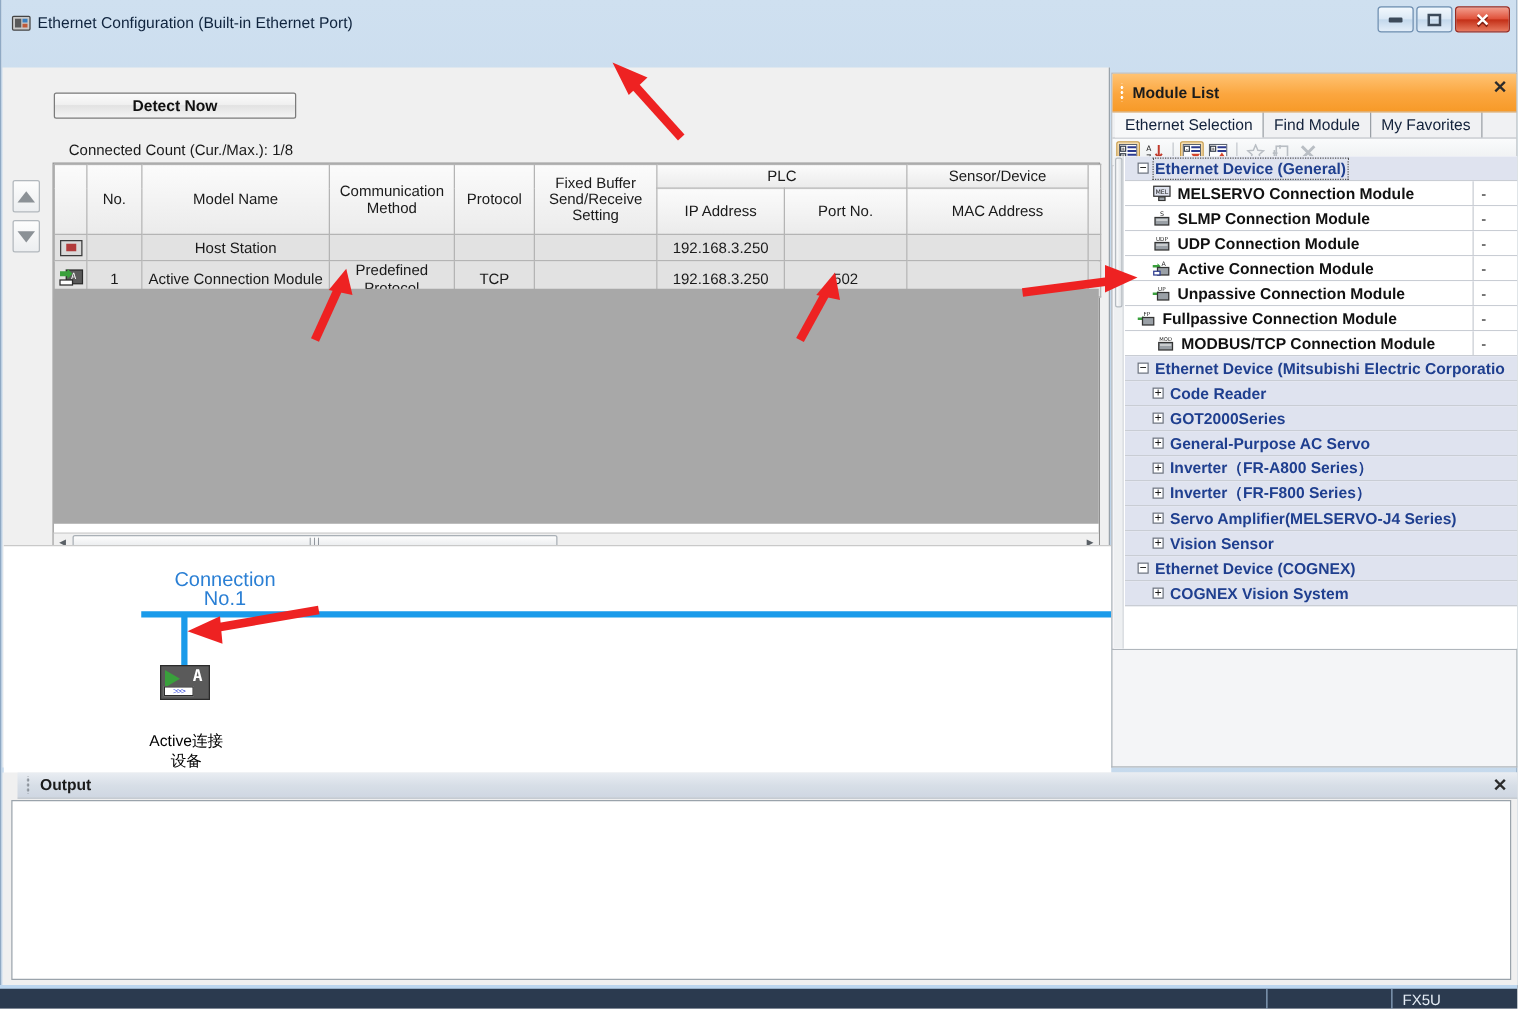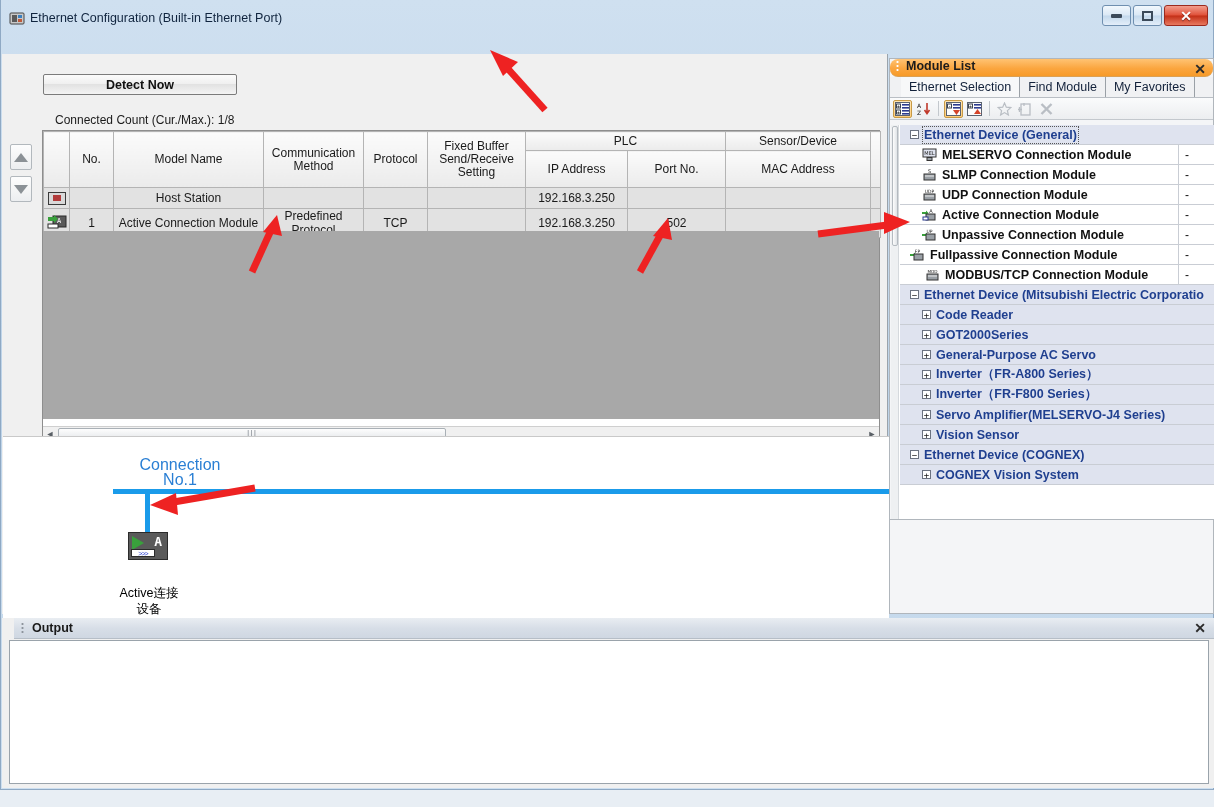--- a/index.html
+++ b/index.html
@@ -229,38 +229,37 @@
     display:flex;align-items:center;justify-content:center;
     color:#8a9097; font-size:9px; letter-spacing:1px;
   }
 
   
   .modpanel {
     position: absolute; left: 888px; top: 58px; width: 325px; height: 462px;
     background: #f4f5f7; border: 1px solid #b0b6bc;
   }
   .mod-title {
-    height: 18px; background: linear-gradient(to bottom,#ffc373 0%, #fba63f 55%, #f79a28 100%);
-    display:flex; position:relative;
+    height: 31px; background: linear-gradient(to bottom,#ffc373 0%, #fba63f 55%, #f79a28 100%);
+    display:flex; align-items:center; position:relative;
     border-bottom: 1px solid #dba054;
-    border-radius: 8px;
   }
   .mod-title .grip2 {
     width:8px;height:14px;margin-left:4px;margin-right:4px;
     background-image: radial-gradient(circle, #fff 1px, transparent 1.2px);
     background-size:3px 4px; background-position:2px 1px; background-repeat:repeat-y;
   }
   .mod-title-text { font-size:12.5px; font-weight:bold; color:#1c1c1c; }
   .mod-close {
     position:absolute; right:7px; top:2px; font-size:14px; color:#2b2b2b; font-weight:bold; line-height:16px;
     cursor:default;
   }
   .mod-tabs {
     height: 21px; background: #f0f1f3;
-    display:flex; align-items:center; padding-left:11px;
+    display:flex; align-items:center; padding-left:2px;
     border-bottom:1px solid #b9bec4;
   }
   .mtab {
     height: 20px; padding: 0 8px; font-size:12.5px; color:#12213a;
     display:flex;align-items:center; border-right:1px solid #9aa0a6;
     cursor:default;
   }
   .mtab.active { font-weight:normal; color:#12213a; background:#f7f8f9;}
   .mod-toolbar {
     height: 22px; background: linear-gradient(to bottom,#fafbfc,#eceef0);
@@ -719,20 +718,26 @@
       <div class="out-title">
         <div class="grip3"></div>
         <div class="out-title-text">Output</div>
         <div class="out-close">✕</div>
       </div>
       <div class="out-body"></div>
     </div>
 
   </div>
 
+  <div class="statusstrip">
+    <div class="ss-line"></div>
+    <div class="ss-seg" style="left:1013px"></div>
+    <div class="ss-seg" style="left:1113px"></div>
+    <div class="ss-text" style="left:1122px">FX5U</div>
+  </div>
 
   <svg class="annot" viewBox="0 0 1214 807">
 
     <g>
       <path d="M545 110 L500 60" stroke="#ee2222" stroke-width="7" stroke-linecap="butt"></path>
       <polygon points="490,50 518,62 503,76" fill="#ee2222"></polygon>
     </g>
 
     <g>
       <path d="M252 272 L272 228" stroke="#ee2222" stroke-width="7" stroke-linecap="butt"></path>

